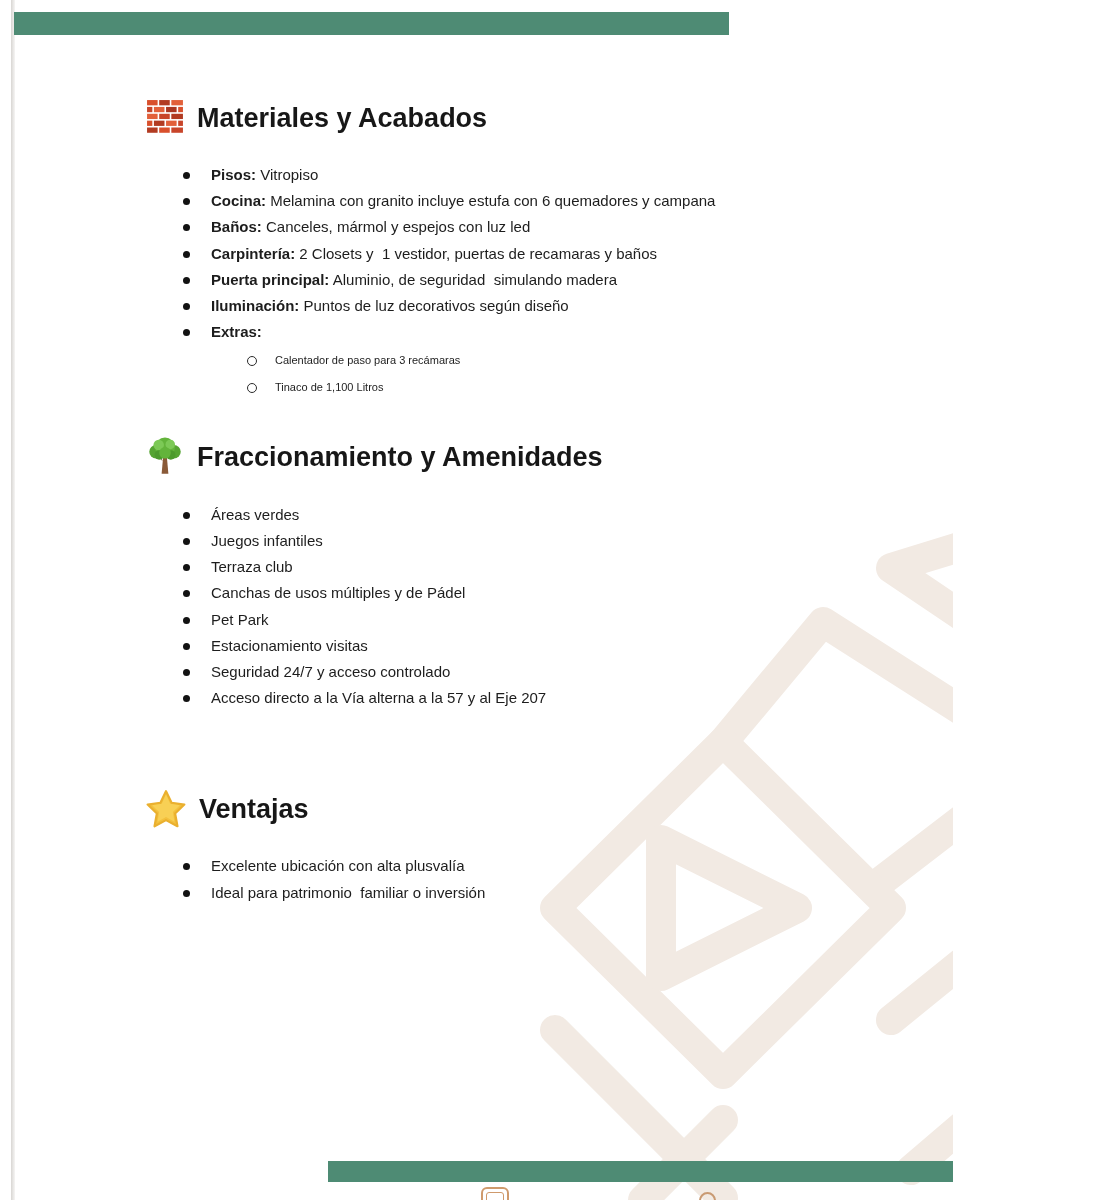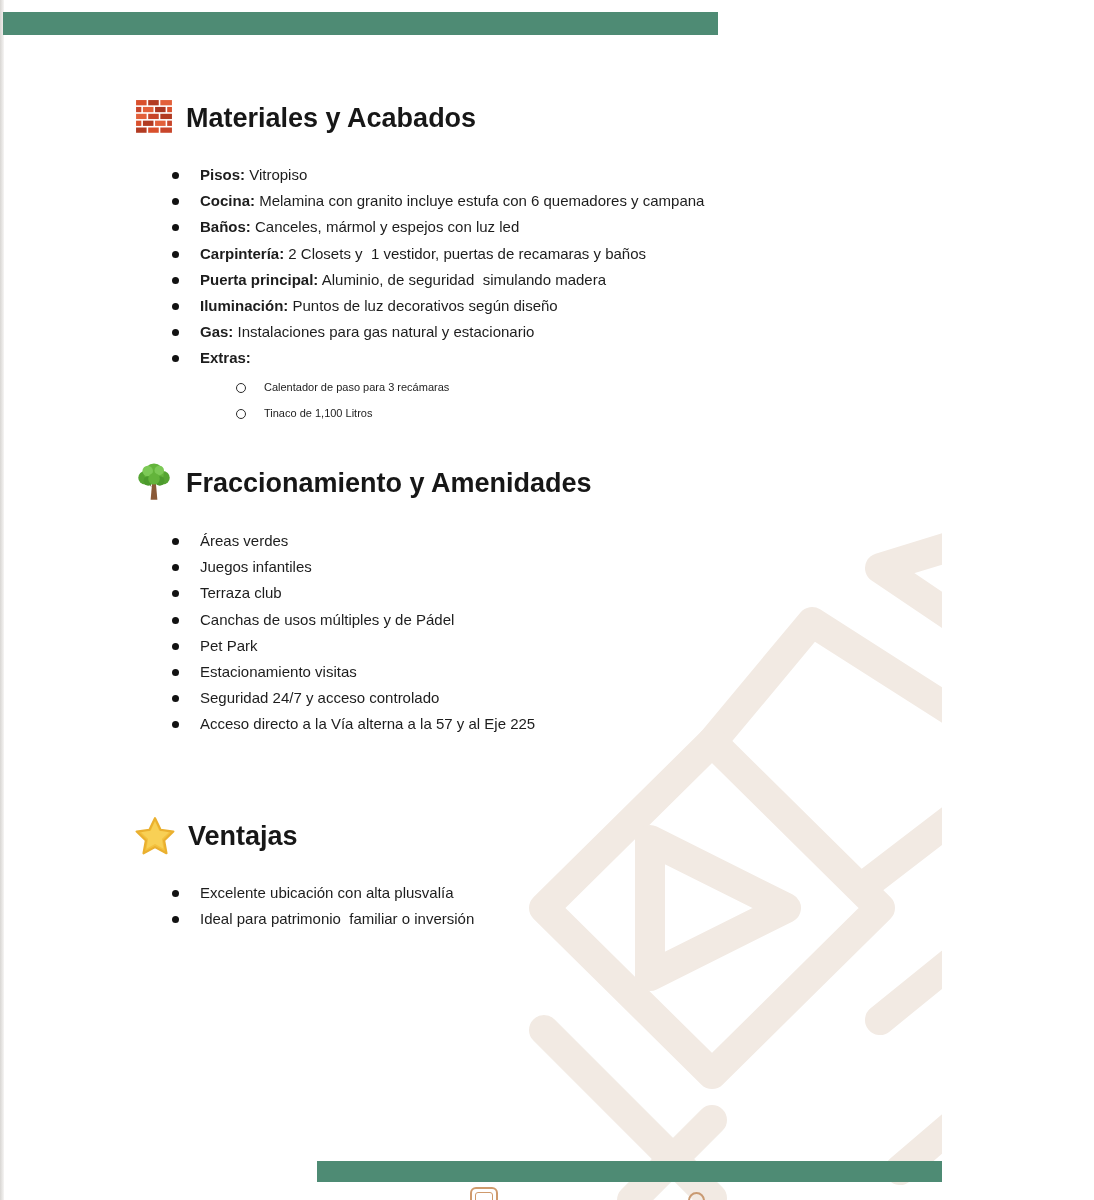--- a/index.html
+++ b/index.html
@@ -1,18 +1,18 @@
 <!DOCTYPE html>
 <html><head>
 <meta charset="utf-8">
 <style>
   html,body{margin:0;padding:0;background:#ffffff;}
   #page{
     position:relative;width:942px;height:1200px;overflow:hidden;
-    background:#ffffff;font-family:"Liberation Sans", sans-serif;color:#1d1d1d;
+    background:#ffffff;font-family:"Liberation Sans", sans-serif;color:#1d1d1d;margin-left:11px;
   }
   .edge-left{position:absolute;left:0;top:0;bottom:0;width:4px;
     background:linear-gradient(90deg,#d8d6d3,#f6f5f4);}
   .topbar{position:absolute;left:3px;top:12px;width:715px;height:23px;background:#4e8b74;}
   .bottombar{position:absolute;left:317px;top:1161px;width:777px;height:21px;background:#4e8b74;}
   .bottombar .lighter{position:absolute;right:0;top:0;bottom:0;width:47px;background:rgba(255,255,255,0.10);}
   .watermark{position:absolute;left:0;top:0;pointer-events:none;}
   .content{position:absolute;left:135px;top:98px;width:880px;}
   h2.sec-title{display:flex;align-items:center;gap:13px;margin:0;
     font-size:27px;line-height:40px;font-weight:700;color:#171717;letter-spacing:0;}
@@ -84,21 +84,20 @@
         <span>Materiales y Acabados</span>
       </h2>
 
       <ul class="blist">
         <li><span class="dot"></span><span class="blabel">Pisos:</span><span class="btext"> Vitropiso</span></li>
         <li><span class="dot"></span><span class="blabel">Cocina:</span><span class="btext"> Melamina con granito incluye estufa con 6 quemadores y campana</span></li>
         <li><span class="dot"></span><span class="blabel">Baños:</span><span class="btext"> Canceles, mármol y espejos con luz led</span></li>
         <li><span class="dot"></span><span class="blabel">Carpintería:</span><span class="btext"> 2 Closets y  1 vestidor, puertas de recamaras y baños</span></li>
         <li><span class="dot"></span><span class="blabel">Puerta principal:</span><span class="btext"> Aluminio, de seguridad  simulando madera</span></li>
         <li><span class="dot"></span><span class="blabel">Iluminación:</span><span class="btext"> Puntos de luz decorativos según diseño</span></li>
-        <li><span class="dot"></span><span class="blabel">Gas:</span><span class="btext"> Instalaciones para gas natural y estacionario</span></li>
         <li><span class="dot"></span><span class="blabel">Extras:</span><span class="btext"></span></li>
       </ul>
 
       <ul class="sublist">
         <li><span class="ring"></span><span class="btext">Calentador de paso para 3 recámaras</span></li>
         <li><span class="ring"></span><span class="btext">Tinaco de 1,100 Litros</span></li>
       </ul>
     </section>
 
     <section class="sec-amenidades">
@@ -119,21 +118,21 @@
       </h2>
 
       <ul class="blist">
         <li><span class="dot"></span><span class="btext">Áreas verdes</span></li>
         <li><span class="dot"></span><span class="btext">Juegos infantiles</span></li>
         <li><span class="dot"></span><span class="btext">Terraza club</span></li>
         <li><span class="dot"></span><span class="btext">Canchas de usos múltiples y de Pádel</span></li>
         <li><span class="dot"></span><span class="btext">Pet Park</span></li>
         <li><span class="dot"></span><span class="btext">Estacionamiento visitas</span></li>
         <li><span class="dot"></span><span class="btext">Seguridad 24/7 y acceso controlado</span></li>
-        <li><span class="dot"></span><span class="btext">Acceso directo a la Vía alterna a la 57 y al Eje 225</span></li>
+        <li><span class="dot"></span><span class="btext">Acceso directo a la Vía alterna a la 57 y al Eje 207</span></li>
       </ul>
     </section>
 
     <section class="sec-ventajas">
       <h2 class="sec-title">
         <svg class="ic" width="40" height="38" viewBox="0 0 36 34">
           <polygon points="18,1 23.1,11.5 34.5,13 26.2,21 28.3,32.5 18,27 7.7,32.5 9.8,21 1.5,13 12.9,11.5" fill="#f3c13e" stroke="#eab02f" stroke-width="2" stroke-linejoin="round"></polygon>
           <polygon points="18,4 21.8,12.2 30.5,13.6 24.2,19.6 25.6,28.4 18,24.2 10.4,28.4 11.8,19.6 5.5,13.6 14.2,12.2" fill="#f8d055"></polygon>
         </svg>
         <span>Ventajas</span>

